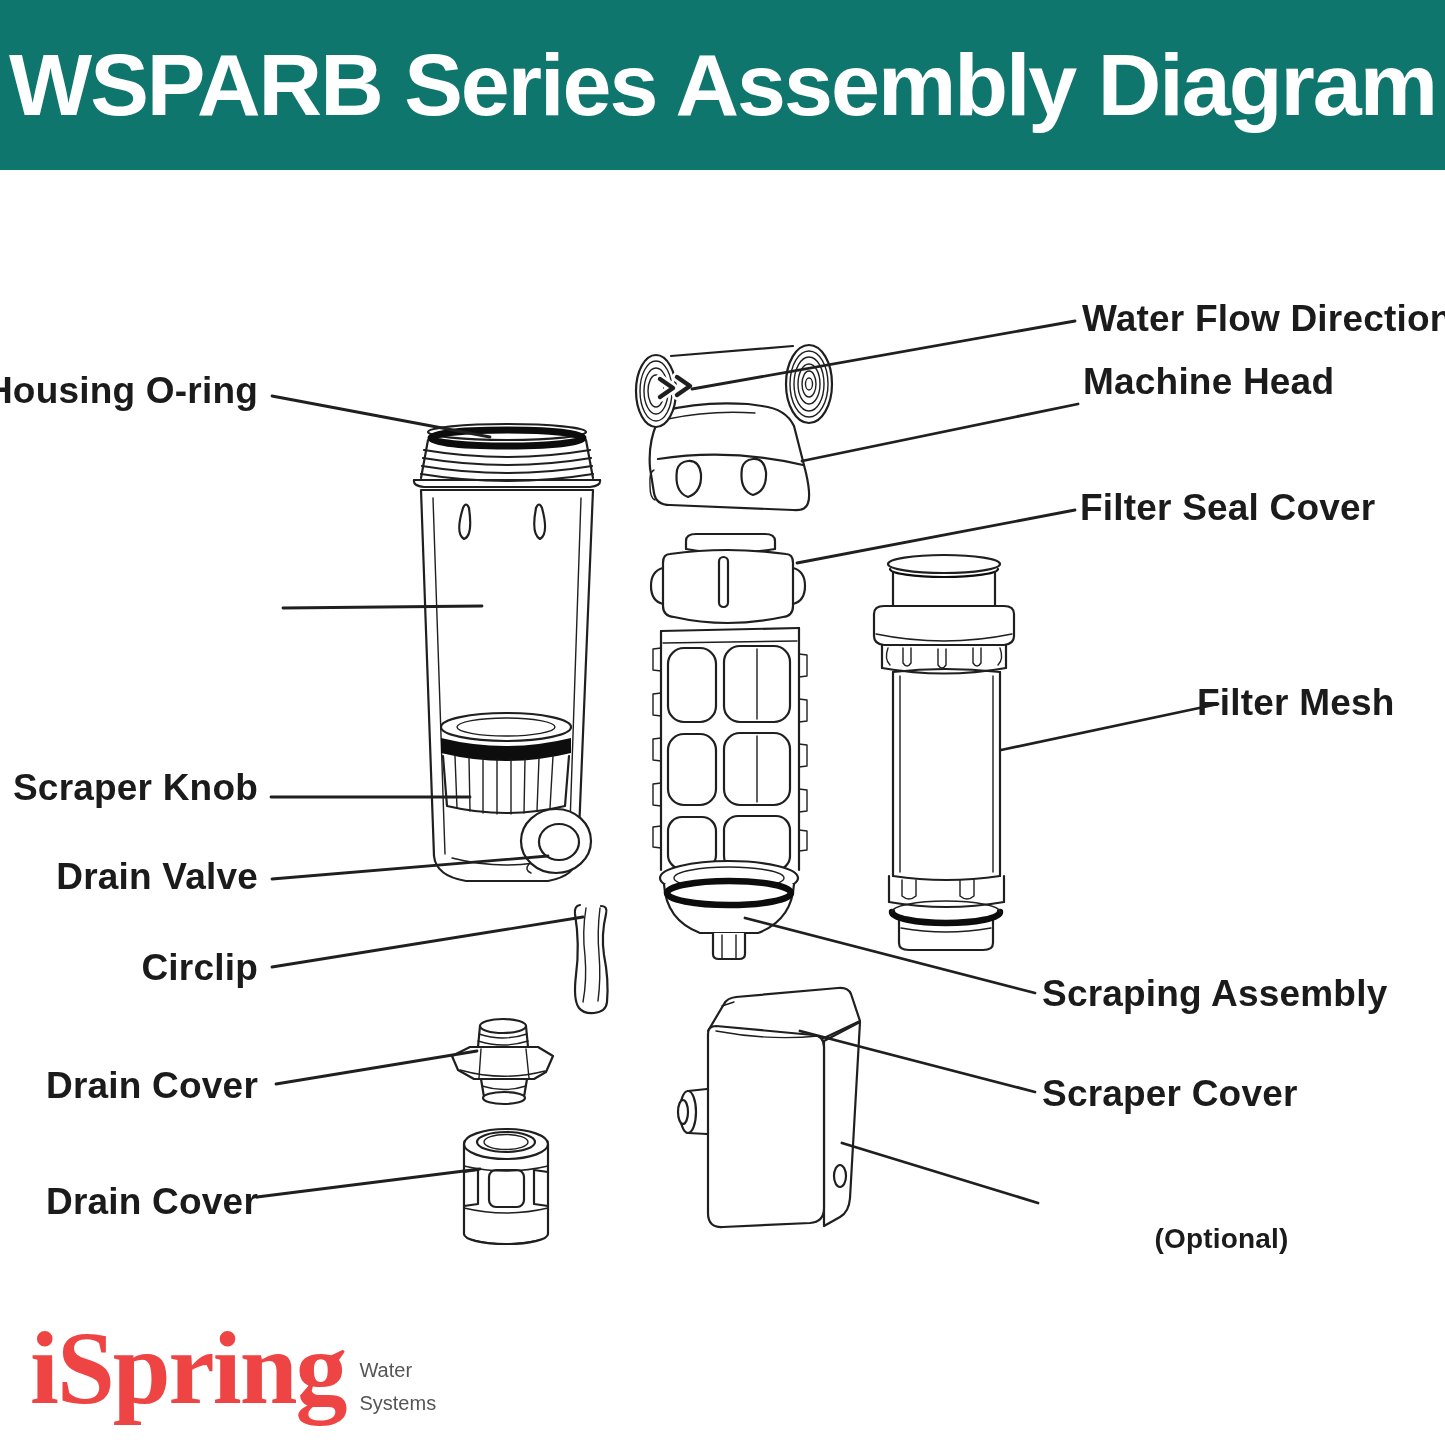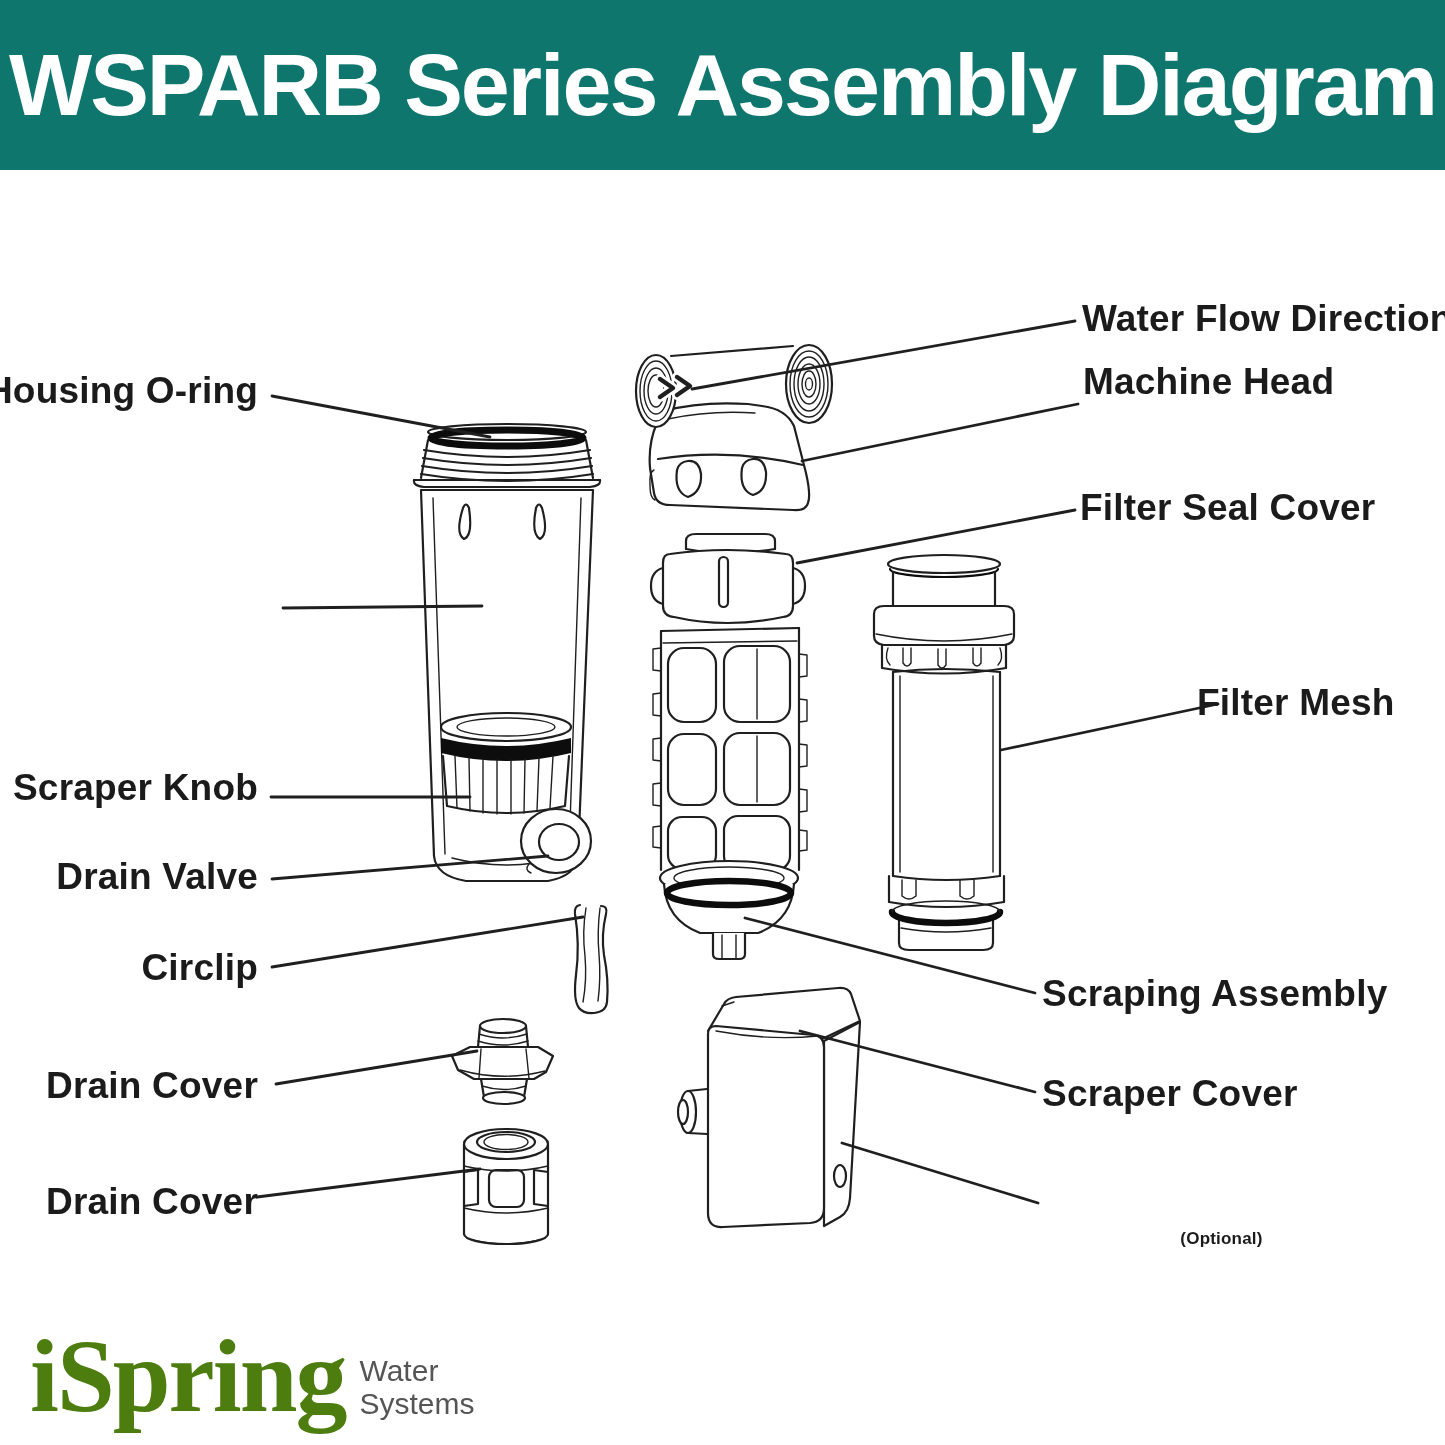--- a/index.html
+++ b/index.html
@@ -24,27 +24,27 @@
   .oring{stroke-width:7;}
   .thin{stroke-width:1.4;}
   .chev{stroke-width:4.5;}
   .chev-case{stroke:#ffffff;stroke-width:10;fill:none;stroke-linecap:round;stroke-linejoin:round;}
   .leader{fill:none;stroke:#1f1f1f;stroke-width:2.8;stroke-linecap:round;}
   .lbl{
     position:absolute;font-size:37px;font-weight:600;color:#1b1b1b;white-space:nowrap;
     transform:translateY(-50%);letter-spacing:.2px;
   }
   .lbl-right{}
-  .lbl-small{font-size:17px;font-weight:600;}
+  .lbl-small{font-size:28px;font-weight:600;}
   #logo{position:absolute;left:30px;top:1318px;display:flex;align-items:flex-start;}
   #logo .brand{
     font-family:"Liberation Serif", serif;font-weight:bold;font-size:104px;line-height:100px;
-    color:#4d7c0f;letter-spacing:-2px;margin-top:8px;
-  }
-  #logo .sub{margin-left:14px;margin-top:36px;color:#555555;font-size:30px;line-height:33px;font-weight:400;}
+    color:#ef4444;letter-spacing:-2px;
+  }
+  #logo .sub{margin-left:14px;margin-top:36px;color:#555555;font-size:20px;line-height:33px;font-weight:400;}
 </style>
 </head>
 <body>
 
 <div id="stage">
 
   <div id="header-bar">
     <div class="title">WSPARB Series Assembly Diagram</div>
   </div>
 

